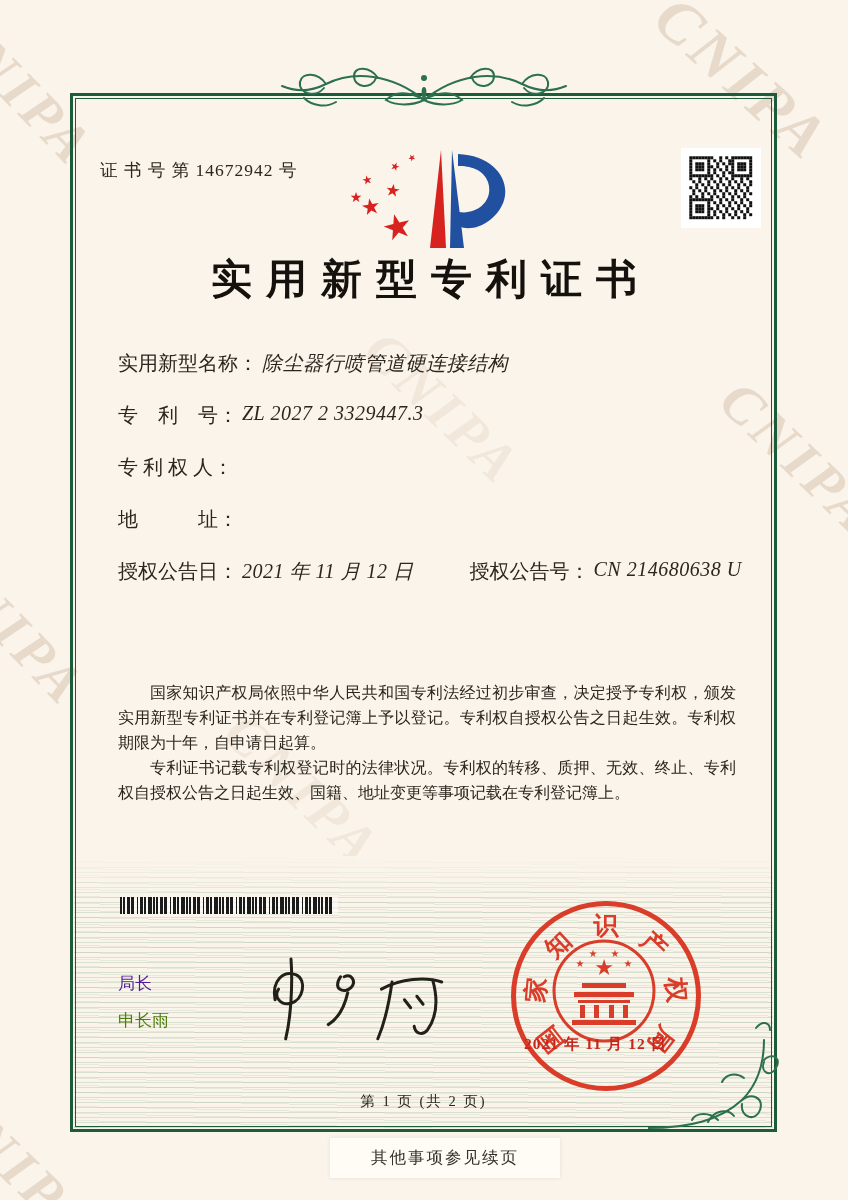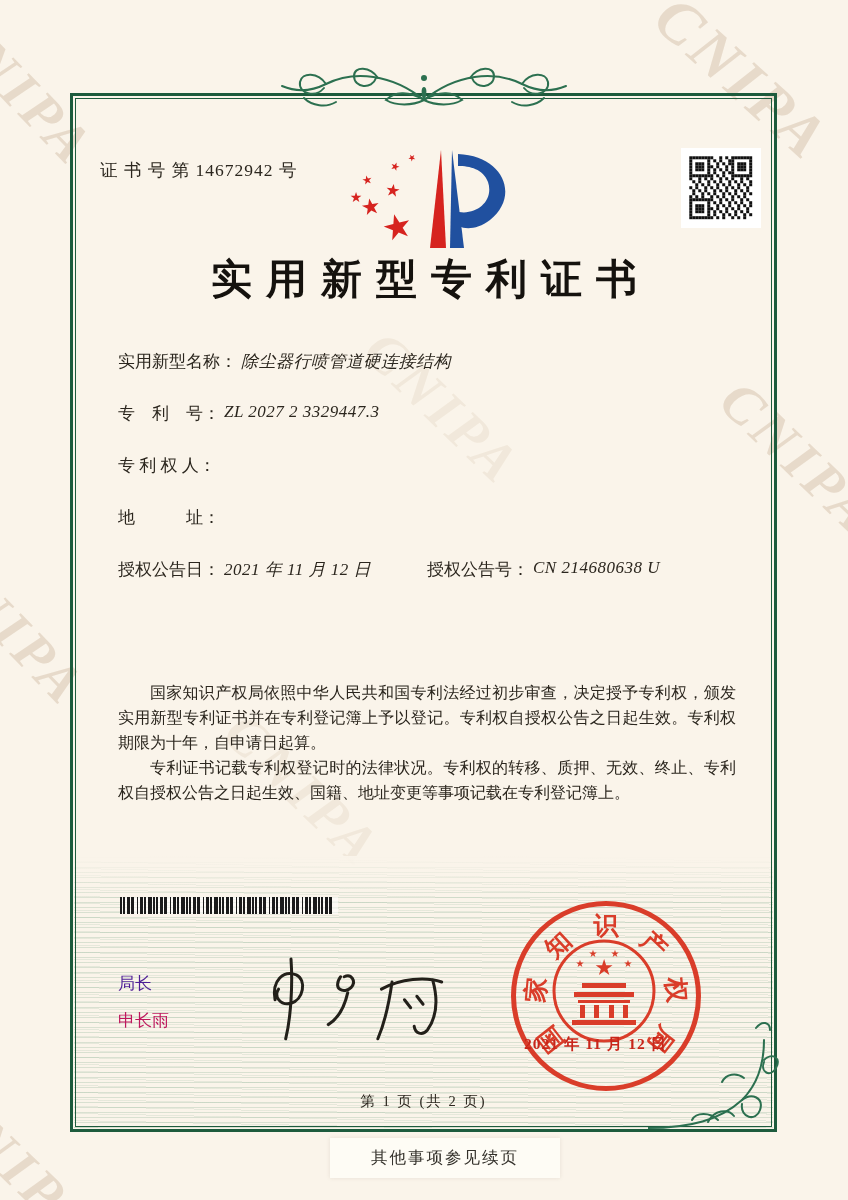--- a/index.html
+++ b/index.html
@@ -35,36 +35,36 @@
         background:linear-gradient(#faf4ea, rgba(250,244,234,0));}
 
   .certno{left:100px;top:158px;font-size:17.5px;color:#2b261e;letter-spacing:1px;z-index:3;}
 
   .logo{left:342px;top:136px;z-index:3;}
   .qr{left:681px;top:148px;width:80px;height:80px;background:#fff;z-index:3;padding:3px;box-sizing:border-box;}
 
   .title{left:0;top:252px;width:848px;text-align:center;font-size:41px;font-weight:700;
          color:#15120e;letter-spacing:14px;text-indent:14px;z-index:3;}
 
-  .fields{left:118px;top:350px;width:630px;z-index:3;font-size:17px;color:#2b261e;}
+  .fields{left:118px;top:350px;width:630px;z-index:3;font-size:20px;color:#2b261e;}
   .field-row{display:flex;height:24px;margin-bottom:28px;white-space:nowrap;}
   .flabel{flex:none;}
   .fvalue{margin-left:4px;letter-spacing:0.5px;font-style:italic;}
   .grant-row{display:flex;height:24px;white-space:nowrap;text-align:right;}
   .grant-no-label{margin-left:56px;}
 
   .paras{left:118px;top:680px;width:618px;z-index:3;font-size:16px;line-height:25px;
          color:#2b261e;text-align:justify;}
   .paras p{margin:0;text-indent:2em;}
 
   .barcode{left:120px;top:897px;width:218px;height:17px;z-index:3;font-size:0;background:rgba(255,255,255,0.55);}
   .barcode span{display:inline-block;height:17px;vertical-align:top;}
 
   .officer-title{left:118px;top:972px;font:500 17px "Liberation Sans",sans-serif;color:#4c1d95;z-index:3;}
-  .officer-name{left:118px;top:1009px;font:500 17px "Liberation Sans",sans-serif;color:#be185d;z-index:3;}
+  .officer-name{left:118px;top:1009px;font:500 17px "Liberation Sans",sans-serif;color:#4d7c0f;z-index:3;}
   .signature{left:252px;top:948px;z-index:3;}
 
   .seal{left:511px;top:901px;width:190px;height:190px;z-index:4;opacity:0.93;}
   .seal-ring{position:absolute;left:0;top:0;width:180px;height:180px;border:5px solid #d8301c;
              border-radius:50%;}
   .seal-char{position:absolute;left:50%;top:50%;width:26px;height:26px;margin:-13px 0 0 -13px;
              font:700 25px "Liberation Serif",serif;color:#d8301c;text-align:center;line-height:26px;}
   .sc0{transform:rotate(-128deg) translateY(-70px);}
   .sc1{transform:rotate(-85deg)  translateY(-70px);}
   .sc2{transform:rotate(-43deg)  translateY(-70px);}

